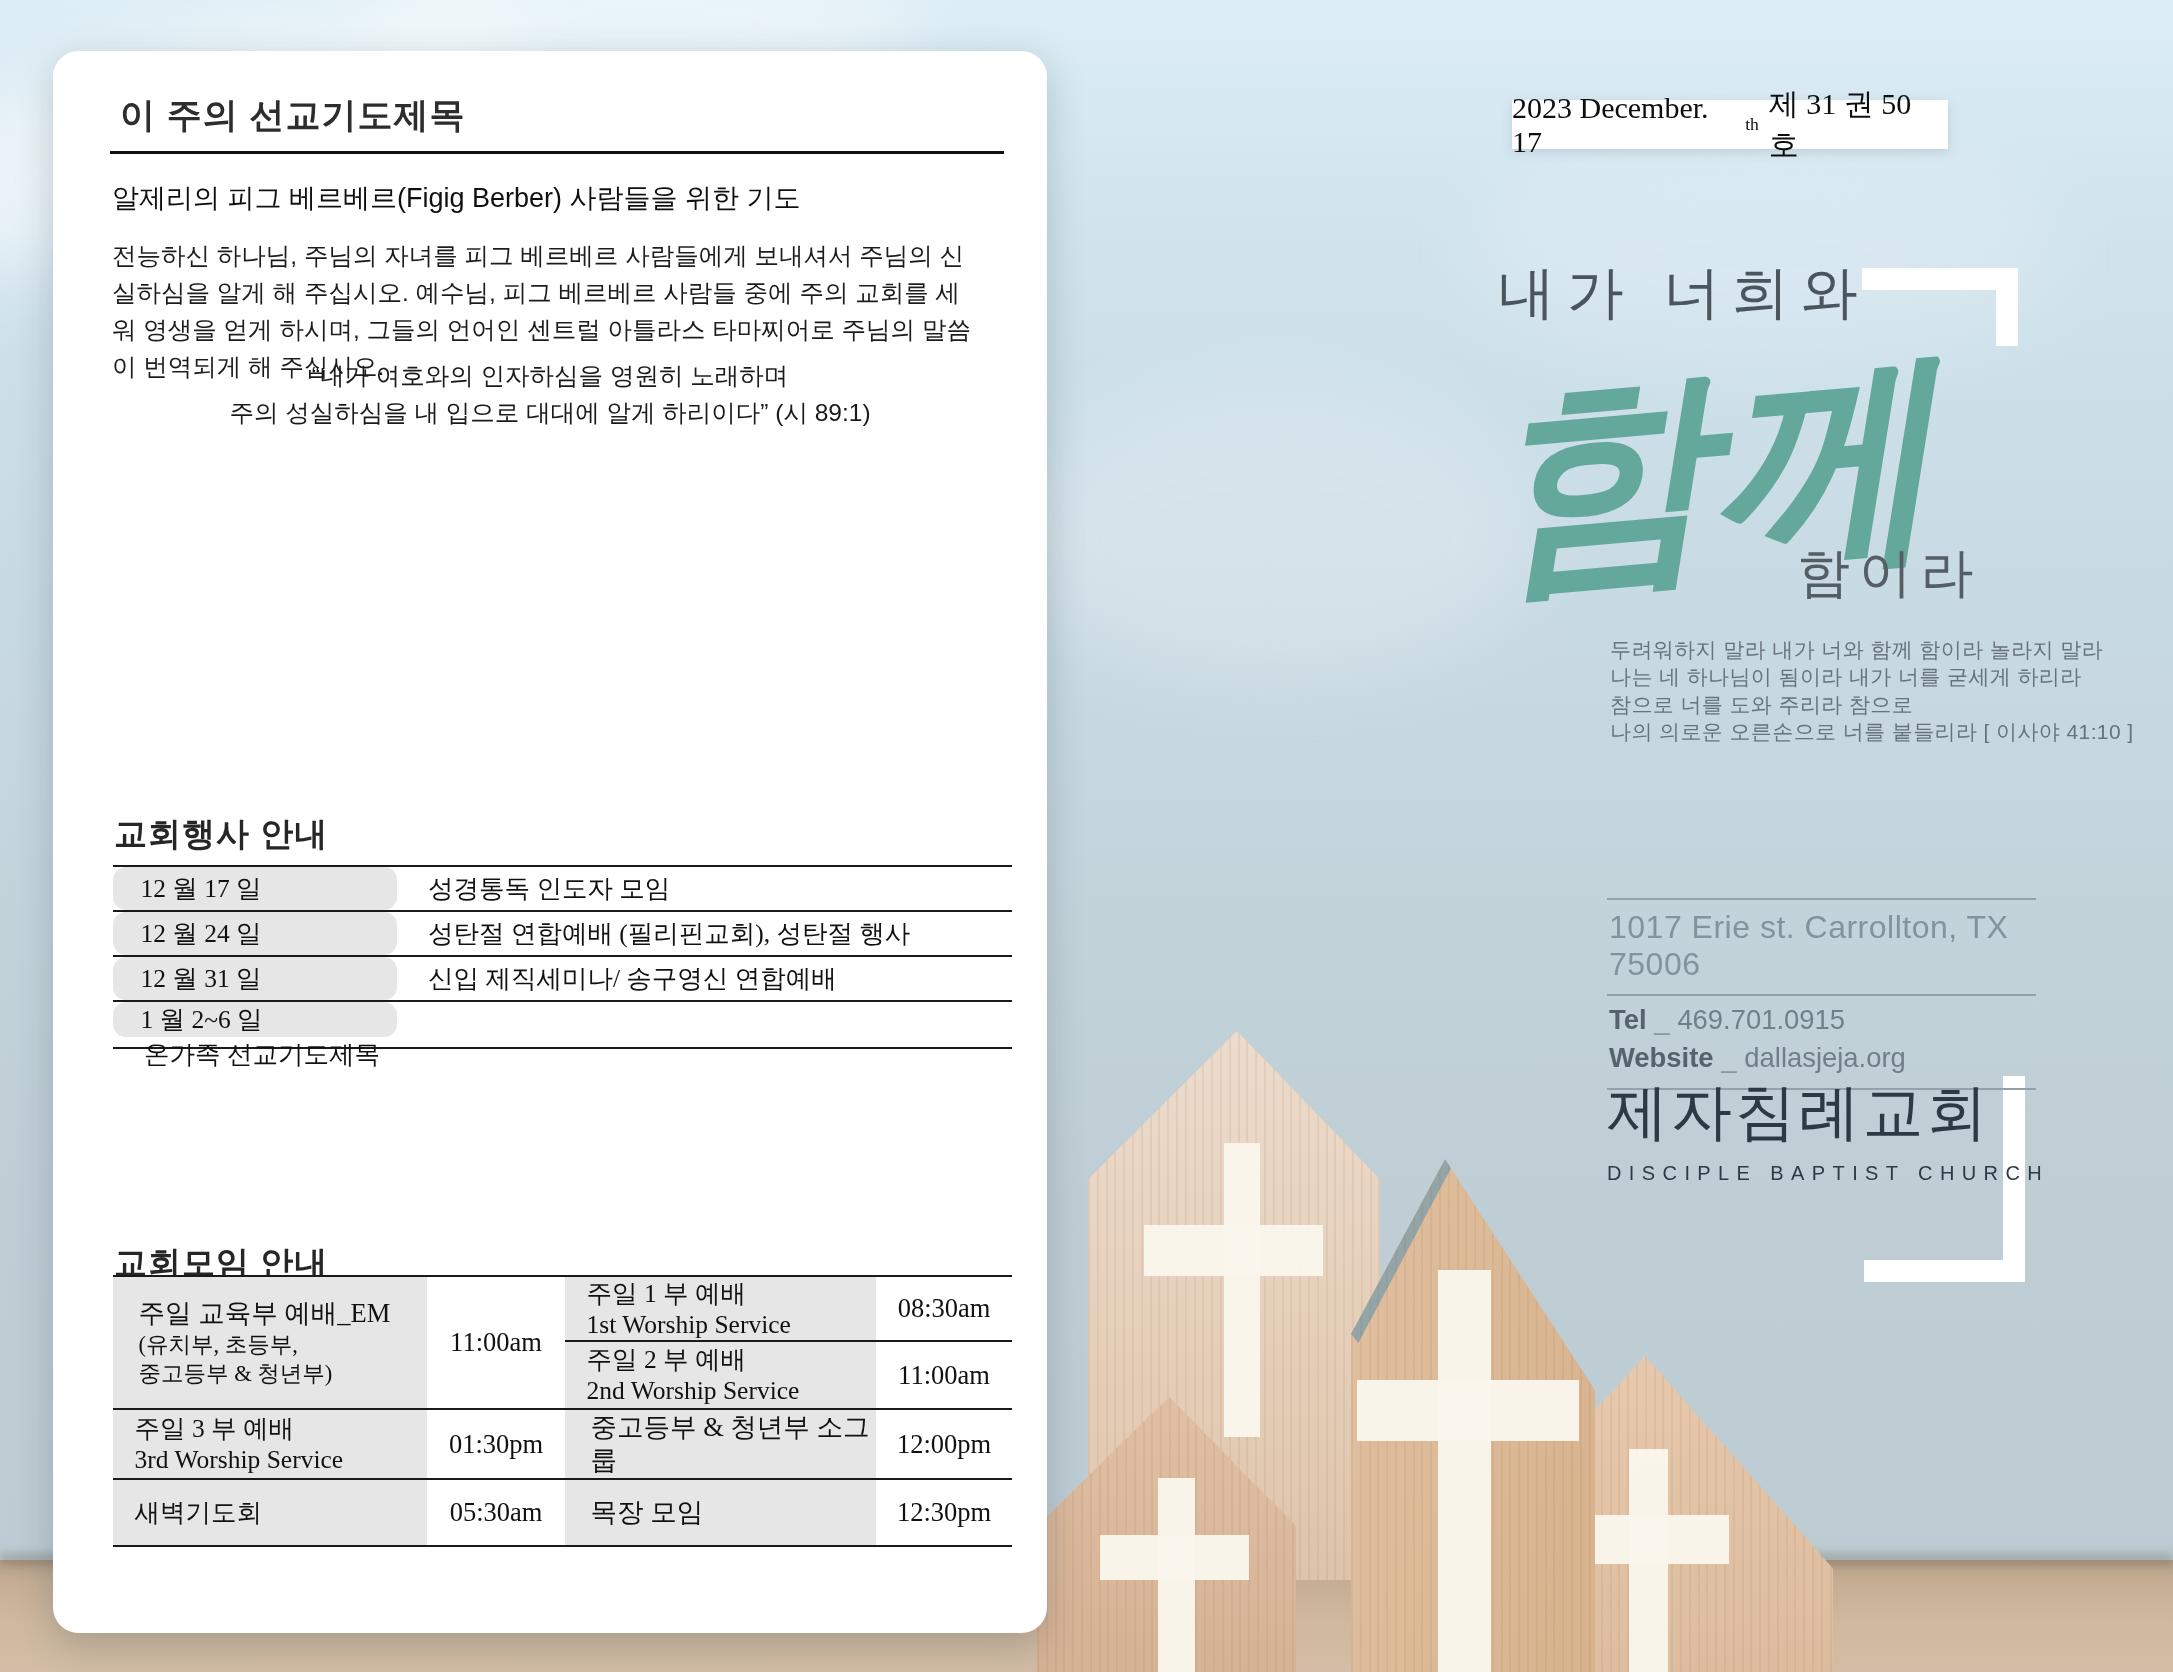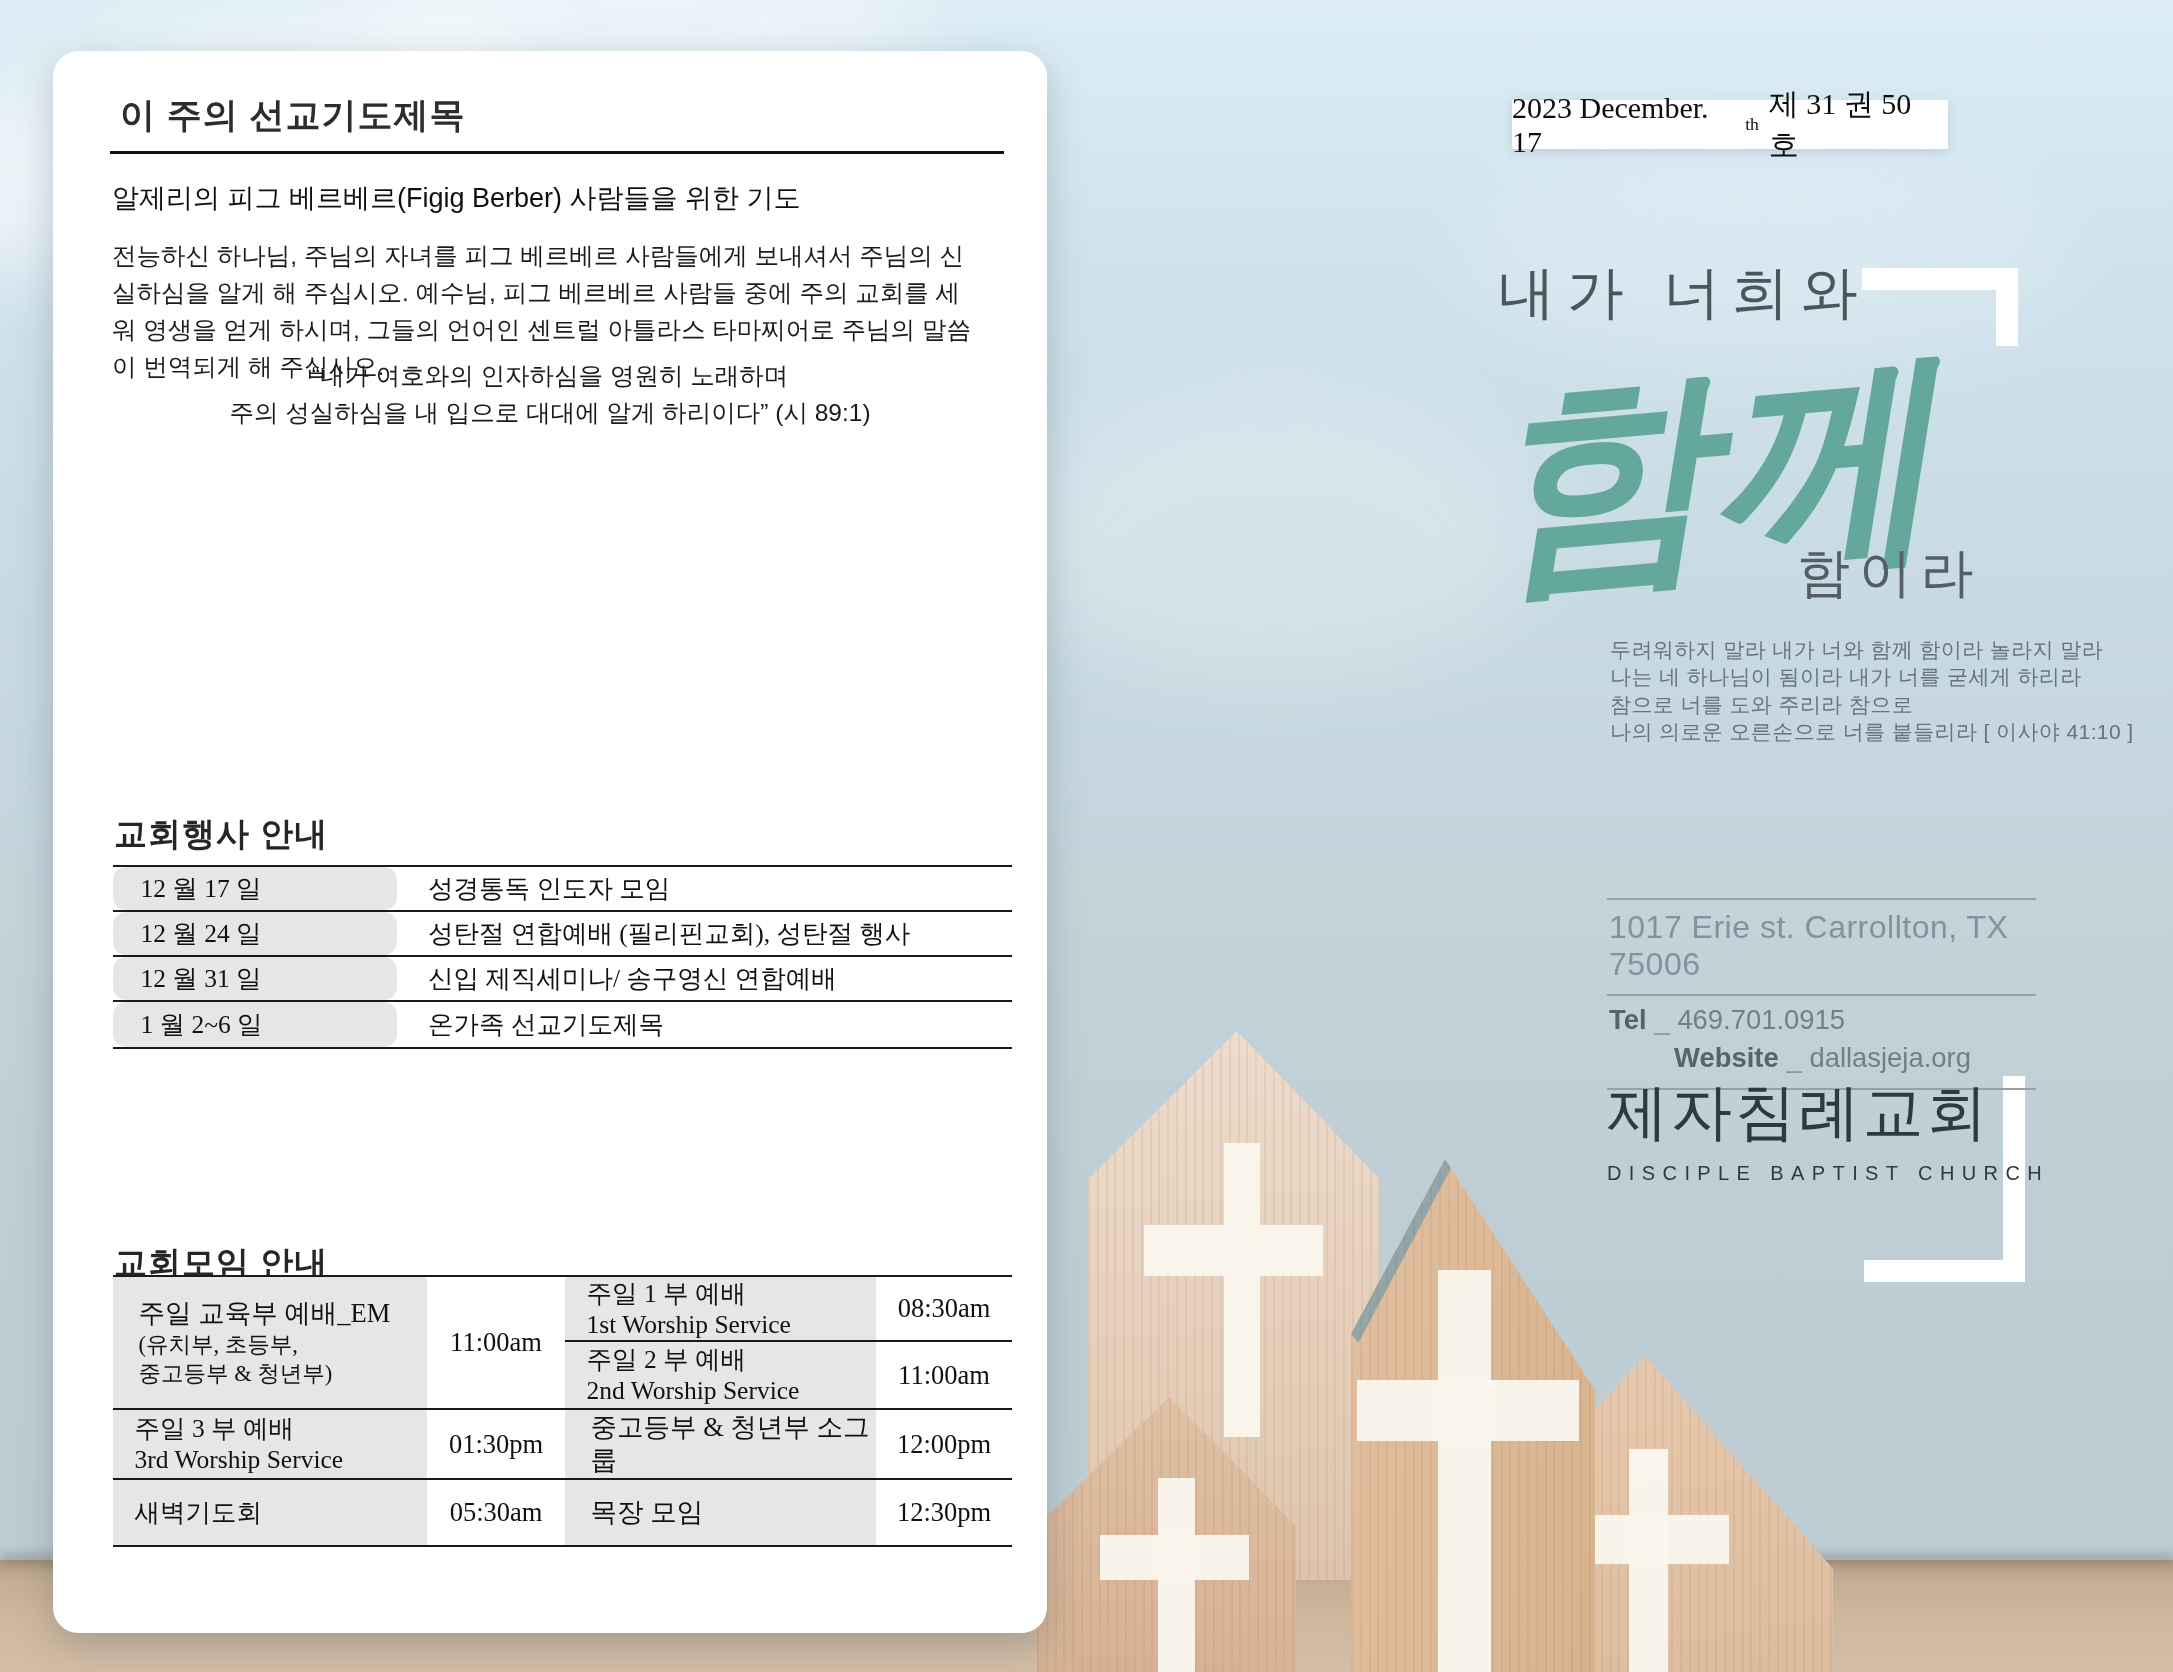--- a/index.html
+++ b/index.html
@@ -67,41 +67,41 @@
     font-family:"Liberation Serif", serif; font-weight:700; font-style:italic;
     font-size:225px; line-height:1.15; color:#63a89a; transform:rotate(-5deg); }
   .title-bottom { left:1797px; top:538px; font-size:53px; color:#555e65; letter-spacing:8.8px; z-index:12;
     font-weight:400; }
   .verse { left:1610px; top:636px; z-index:12; font-size:21px; line-height:27.4px;
     color:#67727b; letter-spacing:0.4px; }
   .contact { left:1607px; top:898px; width:429px; z-index:12; }
   .contact .rule { height:2px; background:#93a1a8; }
   .contact .addr { font-size:32px; color:#83929c; padding:8.8px 0 10.8px 2px; letter-spacing:0.5px; }
   .contact .crow { font-size:27.4px; color:#717f88; padding:8.8px 0 2px 2px; }
-  .contact .crow.last { padding:3.9px 0 13.7px 2px;text-align:center; }
+  .contact .crow.last { padding:3.9px 0 13.7px 2px; }
   .contact .lbl { font-weight:700; color:#57636c; }
   .contact .sep { color:#8b979f; padding:0 7.8px; }
   .logo { left:1607px; top:1072px; z-index:12; color:#2c3a44; }
   .logo-ko { font-size:61px; letter-spacing:2.9px; font-weight:400; }
   .logo-en { font-size:20px; letter-spacing:7.4px; margin-top:7.8px; }
   
   .card { left:53px; top:51px; width:994px; height:1582px; background:#ffffff;
     border-radius:25.5px; box-shadow:0 11.8px 37px rgba(50,70,80,.25); z-index:10; }
   .prayer-title { left:67px; top:41px; font-size:35px; font-weight:700; color:#2d2d2d; letter-spacing:1px; }
   .title-rule { left:57px; top:100px; width:894px; height:2.9px; background:#101010; }
   .prayer-subtitle { left:59px; top:129px; font-size:27px; font-weight:400; color:#0f0f0f; }
   .prayer-body { left:59px; top:186px; width:868px; font-size:24.5px; line-height:37px; color:#1c1c1c; }
   .prayer-quote { left:0; top:306px; width:994px; text-align:center; font-size:24.5px; line-height:37px; color:#1a1a1a; }
   .section-heading { font-size:33px; font-weight:700; color:#262626; letter-spacing:1px; }
   .events-heading { left:61px; top:761px; }
   .events-table { left:60px; top:814px; width:899px;
     border-top:2.9px solid #1a1a1a; border-bottom:2.9px solid #1a1a1a;
     font-family:"Liberation Serif", serif; }
   .ev-row { display:flex; height:45px; border-bottom:2px solid #1a1a1a; }
-  .ev-row:last-child { border-bottom:none; }
+  .ev-row:last-child { border-bottom:none;flex-direction:column; }
   .ev-date { width:284px; background:#e6e6e6; display:flex; align-items:center;
     padding-left:27.4px; font-size:25.5px; color:#111;border-radius:13px; }
   .ev-event { flex:1; display:flex; align-items:center; padding-left:31px; font-size:25.5px; color:#111; }
   .meetings-heading { left:61px; top:1190px; }
   .meetings-table { left:60px; top:1224px; width:899px; display:grid;
     grid-template-columns:314px 138px 311px 136px;
     grid-template-rows:65px 68px 70px 65px;
     border-top:2.9px solid #1a1a1a; border-bottom:2.9px solid #1a1a1a;
     font-family:"Liberation Serif", serif; color:#111; }
   .mt-cell { display:flex; flex-direction:column; justify-content:center; }

